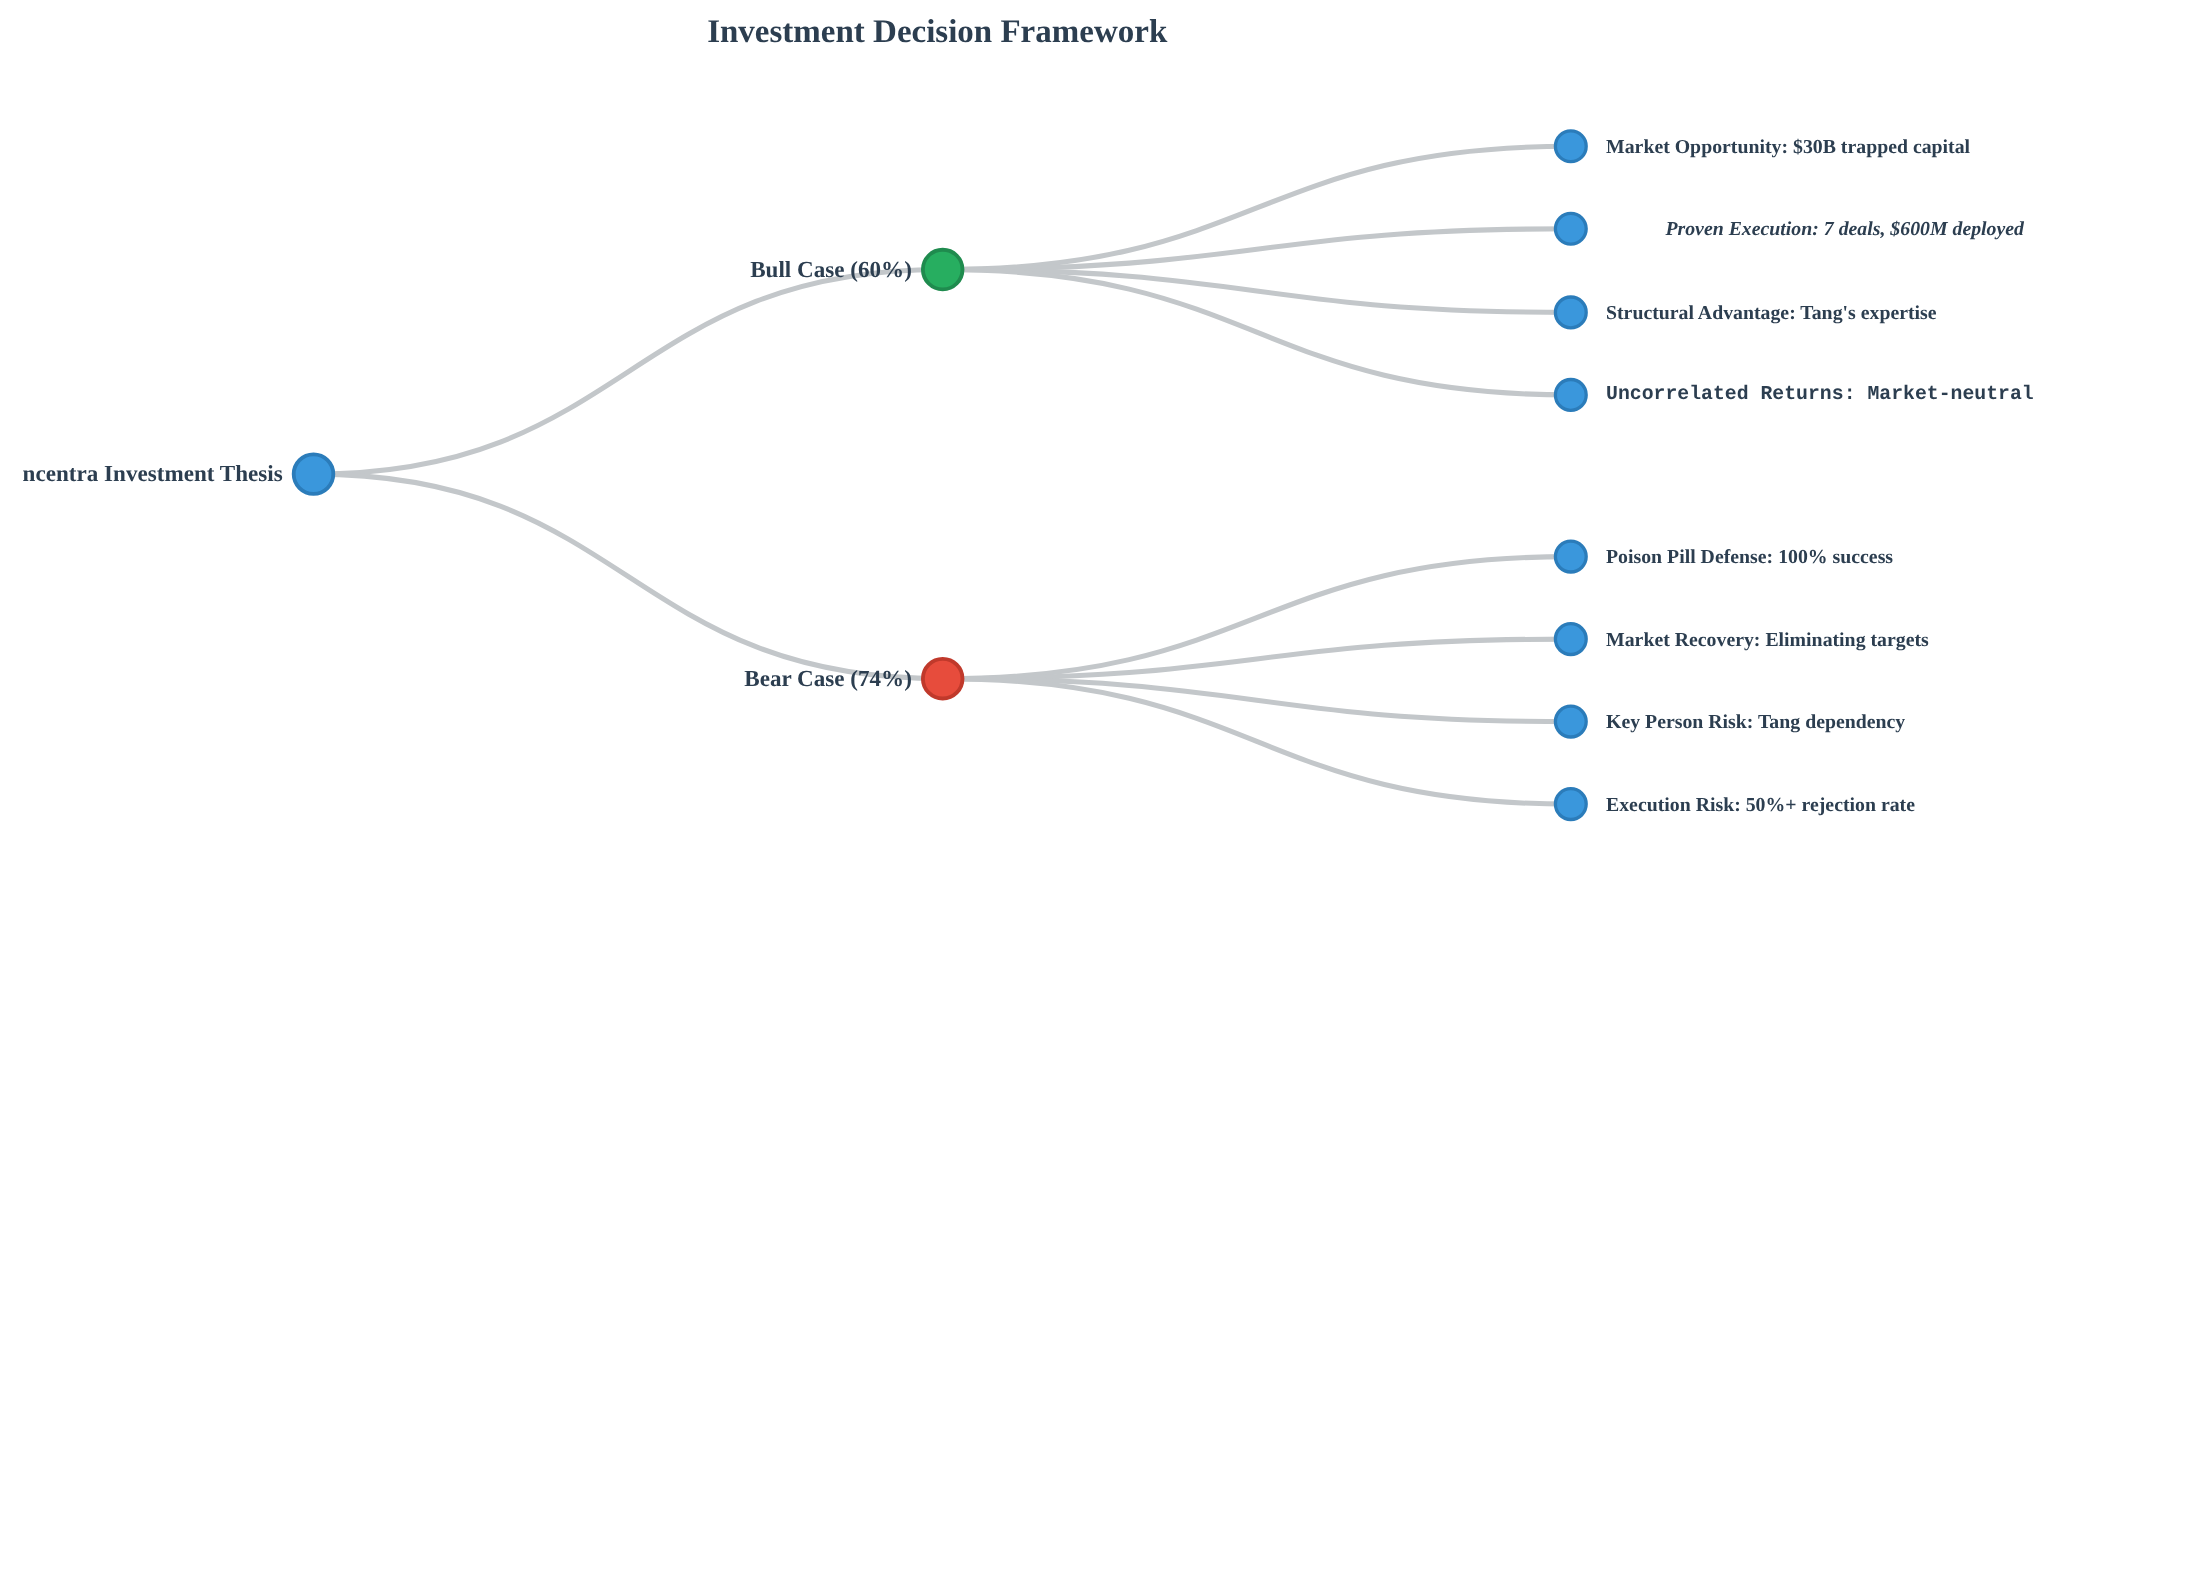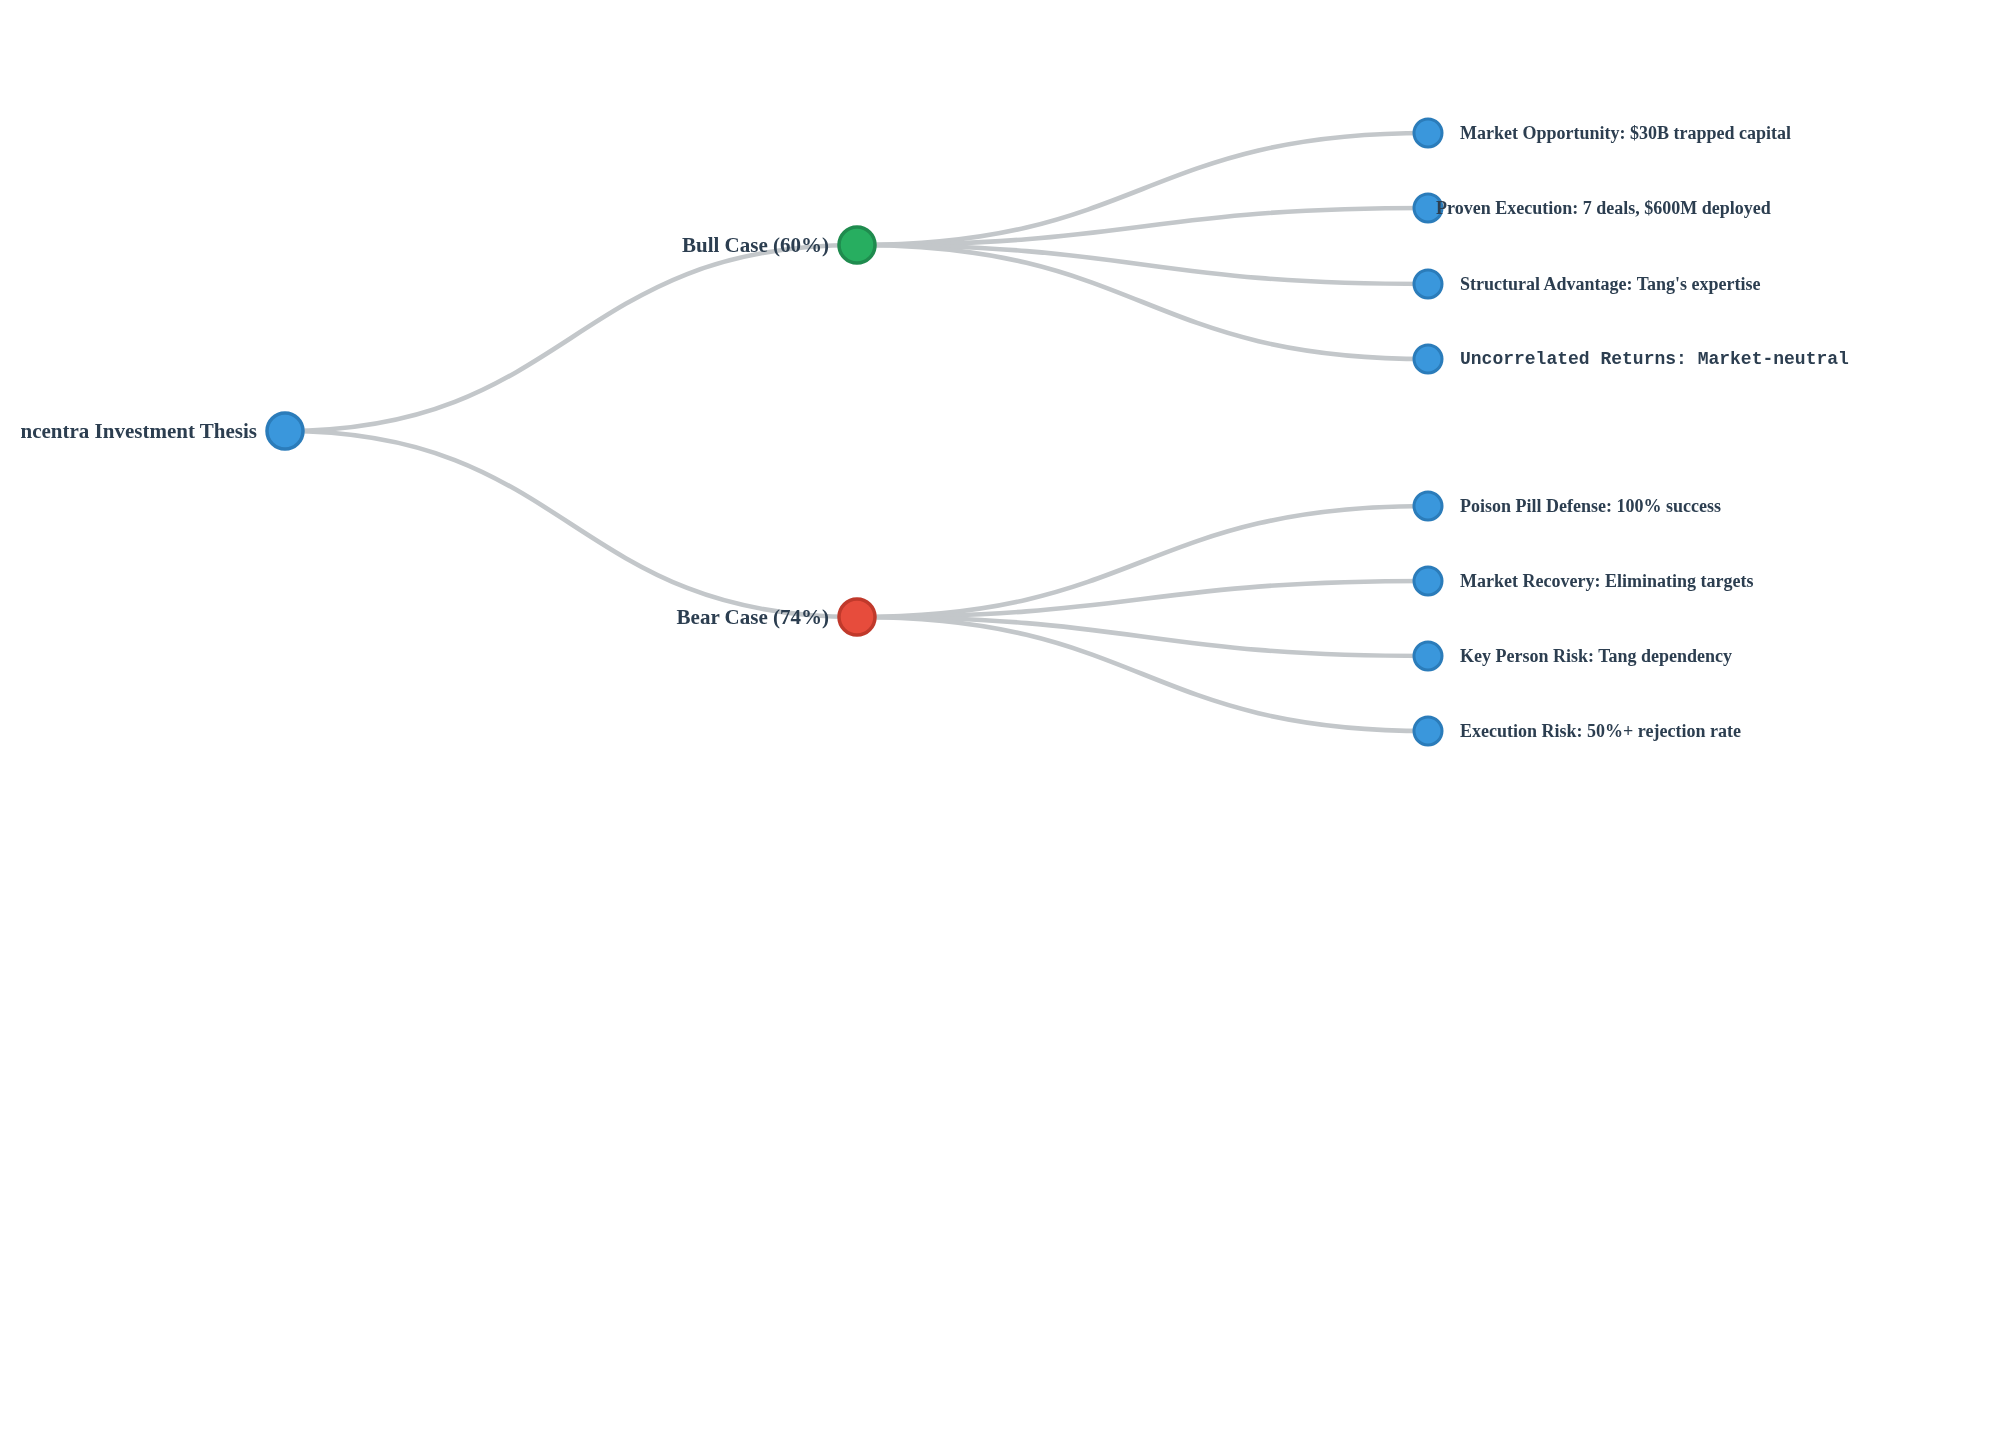--- a/index.html
+++ b/index.html
@@ -57,24 +57,25 @@
       <circle cx="1428" cy="133" r="14" fill="#3a97dc" stroke="#2b7cba" stroke-width="3"></circle>
       <circle cx="1428" cy="208" r="14" fill="#3a97dc" stroke="#2b7cba" stroke-width="3"></circle>
       <circle cx="1428" cy="284" r="14" fill="#3a97dc" stroke="#2b7cba" stroke-width="3"></circle>
       <circle cx="1428" cy="359" r="14" fill="#3a97dc" stroke="#2b7cba" stroke-width="3"></circle>
       <circle cx="857" cy="617" r="18" fill="#e74c3c" stroke="#c0392b" stroke-width="3.5"></circle>
       <circle cx="1428" cy="506" r="14" fill="#3a97dc" stroke="#2b7cba" stroke-width="3"></circle>
       <circle cx="1428" cy="581" r="14" fill="#3a97dc" stroke="#2b7cba" stroke-width="3"></circle>
       <circle cx="1428" cy="656" r="14" fill="#3a97dc" stroke="#2b7cba" stroke-width="3"></circle>
       <circle cx="1428" cy="731" r="14" fill="#3a97dc" stroke="#2b7cba" stroke-width="3"></circle>
     </svg>
+  <div class="page-title">Investment Decision Framework</div>
 <div class="node-label label-lg side-left" style="right: 1743px; top: 431px;">ncentra Investment Thesis</div>
     <div class="node-label label-lg side-left" style="right: 1171px; top: 245px;">Bull Case (60%)</div>
     <div class="node-label label-sm side-right" style="left: 1460px; top: 133px;">Market Opportunity: $30B trapped capital</div>
-    <div class="node-label label-sm side-right" style="left: 1436px; top: 208px;">Proven Execution: 7 deals, $600M deployed</div>
+    <div class="node-label label-sm side-right" style="left: 1514px; top: 208px; font-style: italic;">Proven Execution: 7 deals, $600M deployed</div>
     <div class="node-label label-sm side-right" style="left: 1460px; top: 284px;">Structural Advantage: Tang's expertise</div>
     <div class="node-label label-sm side-right" style="left: 1460px; top: 359px; font-family: Liberation Mono, monospace;">Uncorrelated Returns: Market-neutral</div>
     <div class="node-label label-lg side-left" style="right: 1171px; top: 617px;">Bear Case (74%)</div>
     <div class="node-label label-sm side-right" style="left: 1460px; top: 506px;">Poison Pill Defense: 100% success</div>
     <div class="node-label label-sm side-right" style="left: 1460px; top: 581px;">Market Recovery: Eliminating targets</div>
     <div class="node-label label-sm side-right" style="left: 1460px; top: 656px;">Key Person Risk: Tang dependency</div>
     <div class="node-label label-sm side-right" style="left: 1460px; top: 731px;">Execution Risk: 50%+ rejection rate</div>
   </div>
 
 </body></html>

